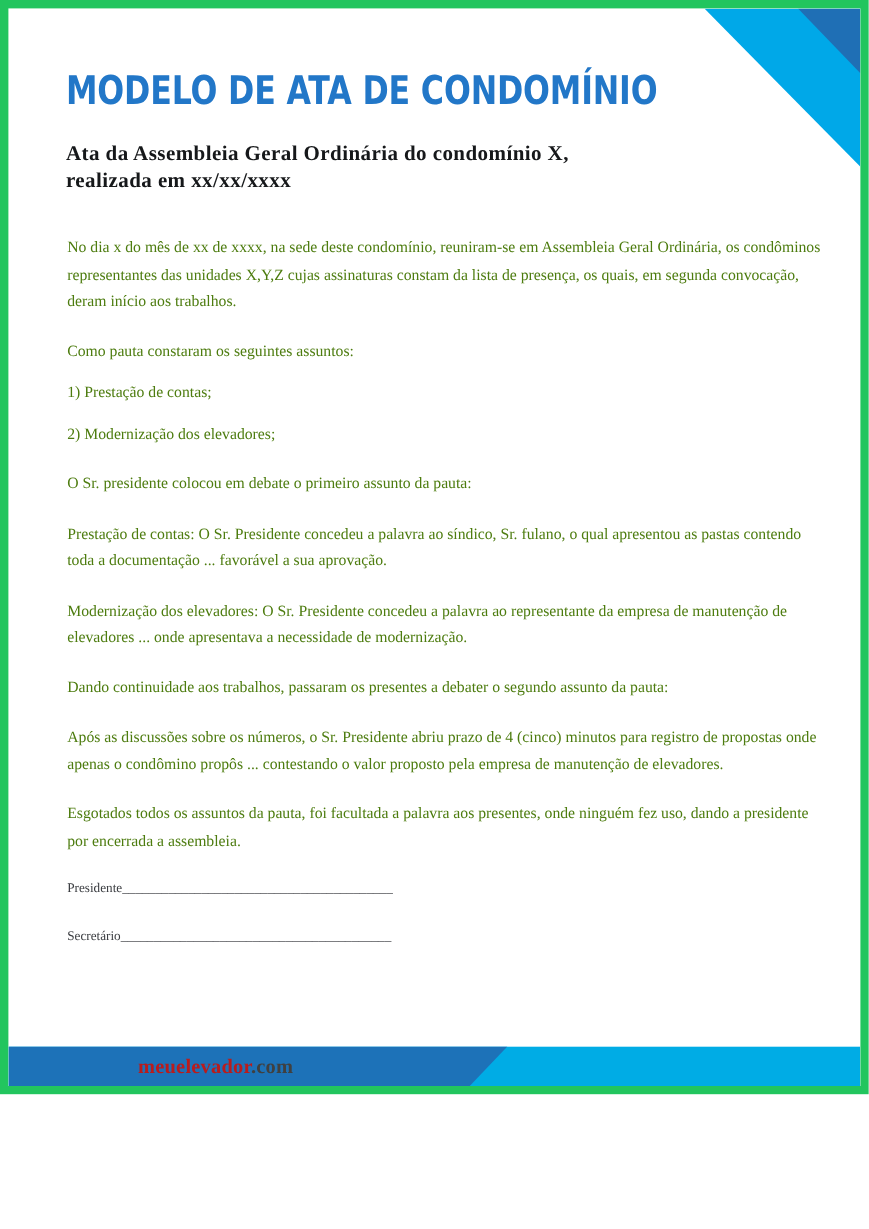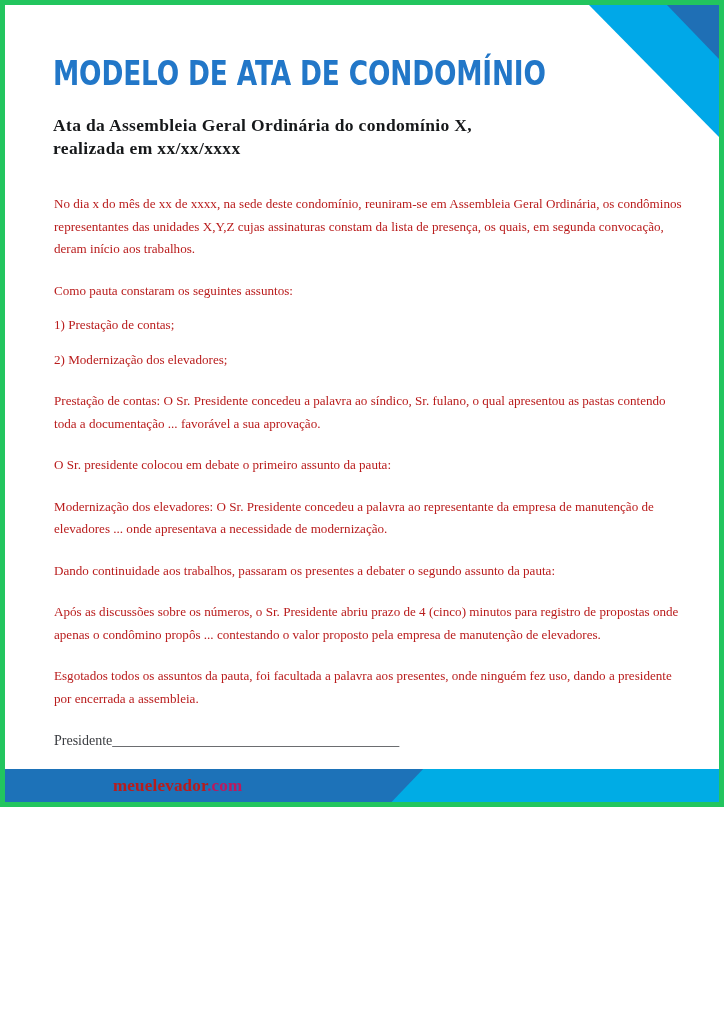--- a/index.html
+++ b/index.html
@@ -9,25 +9,25 @@
     background: #ffffff;
   }
 
   body {
     font-family: "Liberation Serif", "DejaVu Serif", serif;
   }
 
   #page {
     position: relative;
     width: 724px;
-    height: 807px;
+    height: 912px;
     background: #ffffff;
     overflow: hidden;
     box-sizing: border-box;
-    border: 5px solid #22c55e;
+    border: 7px solid #22c55e;
   }
 
   
   .corner-deco {
     position: absolute;
     top: 0;
     right: 0;
     width: 180px;
     height: 145px;
     pointer-events: none;
@@ -73,35 +73,35 @@
     top: 188px;
     left: 49px;
     width: 628px;
   }
 
   .para {
     margin: 0 0 19px 0;
     font-family: "Liberation Serif", "DejaVu Serif", serif;
     font-size: 13.1px;
     line-height: 1.72;
-    color: #b91c1c;
+    color: #4d7c0f;
     text-align: left;
   }
 
   .para:last-child { margin-bottom: 0; }
 
   
   .para.agenda { margin-bottom: 19px; }
   .para.agenda .agenda-line { display: block; margin-top: 12px; }
 
   
   .sig-line {
     margin: 0 0 21px 0;
     font-family: "Liberation Serif", "DejaVu Serif", serif;
-    font-size: 14px;
+    font-size: 11px;
     line-height: 1.72;
     color: #3a3c40;
     white-space: nowrap;
     overflow: hidden;
   }
   .sig-line .rule { letter-spacing: 0px; }
 
   
   .doc-footer {
     position: absolute;
@@ -125,21 +125,21 @@
     transform: translateY(-50%);
     font-family: "Liberation Serif", "DejaVu Serif", serif;
     font-size: 17px;
     font-weight: 700;
     letter-spacing: 0.2px;
     white-space: nowrap;
     z-index: 2;
   }
   .footer-logo .lg-meu  { color: #b91c1c; }
   .footer-logo .lg-elev { color: #b91c1c; }
-  .footer-logo .lg-com  { color: #be185d; }
+  .footer-logo .lg-com  { color: #404040; }
 </style>
 </head>
 <body>
 
 <div id="page">
 
   <div class="corner-deco">
     <svg viewBox="0 0 180 145" preserveAspectRatio="none" aria-hidden="true">
       <polygon points="50,0 180,0 180,132 " fill="#00a8e8"></polygon>
       <polygon points="128,0 180,0 180,54" fill="#1f6fb5"></polygon>
@@ -154,23 +154,23 @@
   <div class="doc-body">
 
     <p class="para">No dia x do mês de xx de xxxx, na sede deste condomínio, reuniram-se em Assembleia Geral Ordinária, os condôminos representantes das unidades X,Y,Z cujas assinaturas constam da lista de presença, os quais, em segunda convocação, deram início aos trabalhos.</p>
 
     <p class="para agenda">
       <span class="agenda-line">Como pauta constaram os seguintes assuntos:</span>
       <span class="agenda-line">1) Prestação de contas;</span>
       <span class="agenda-line">2) Modernização dos elevadores;</span>
     </p>
 
+    <p class="para">O Sr. presidente colocou em debate o primeiro assunto da pauta:</p>
+
     <p class="para">Prestação de contas: O Sr. Presidente concedeu a palavra ao síndico, Sr. fulano, o qual apresentou as pastas contendo toda a documentação ... favorável a sua aprovação.</p>
-
-    <p class="para">O Sr. presidente colocou em debate o primeiro assunto da pauta:</p>
 
     <p class="para">Modernização dos elevadores: O Sr. Presidente concedeu a palavra ao representante da empresa de manutenção de elevadores ... onde  apresentava a necessidade de modernização.</p>
 
     <p class="para">Dando continuidade aos trabalhos, passaram os presentes a debater o segundo assunto da pauta:</p>
 
     <p class="para">Após as discussões sobre os números, o Sr. Presidente abriu prazo de 4 (cinco) minutos para registro de propostas onde apenas o condômino propôs ...  contestando o valor proposto pela empresa de manutenção de elevadores.</p>
 
     <p class="para">Esgotados todos os assuntos da pauta, foi facultada a palavra aos presentes, onde ninguém fez uso, dando a presidente por encerrada a assembleia.</p>
 
 

